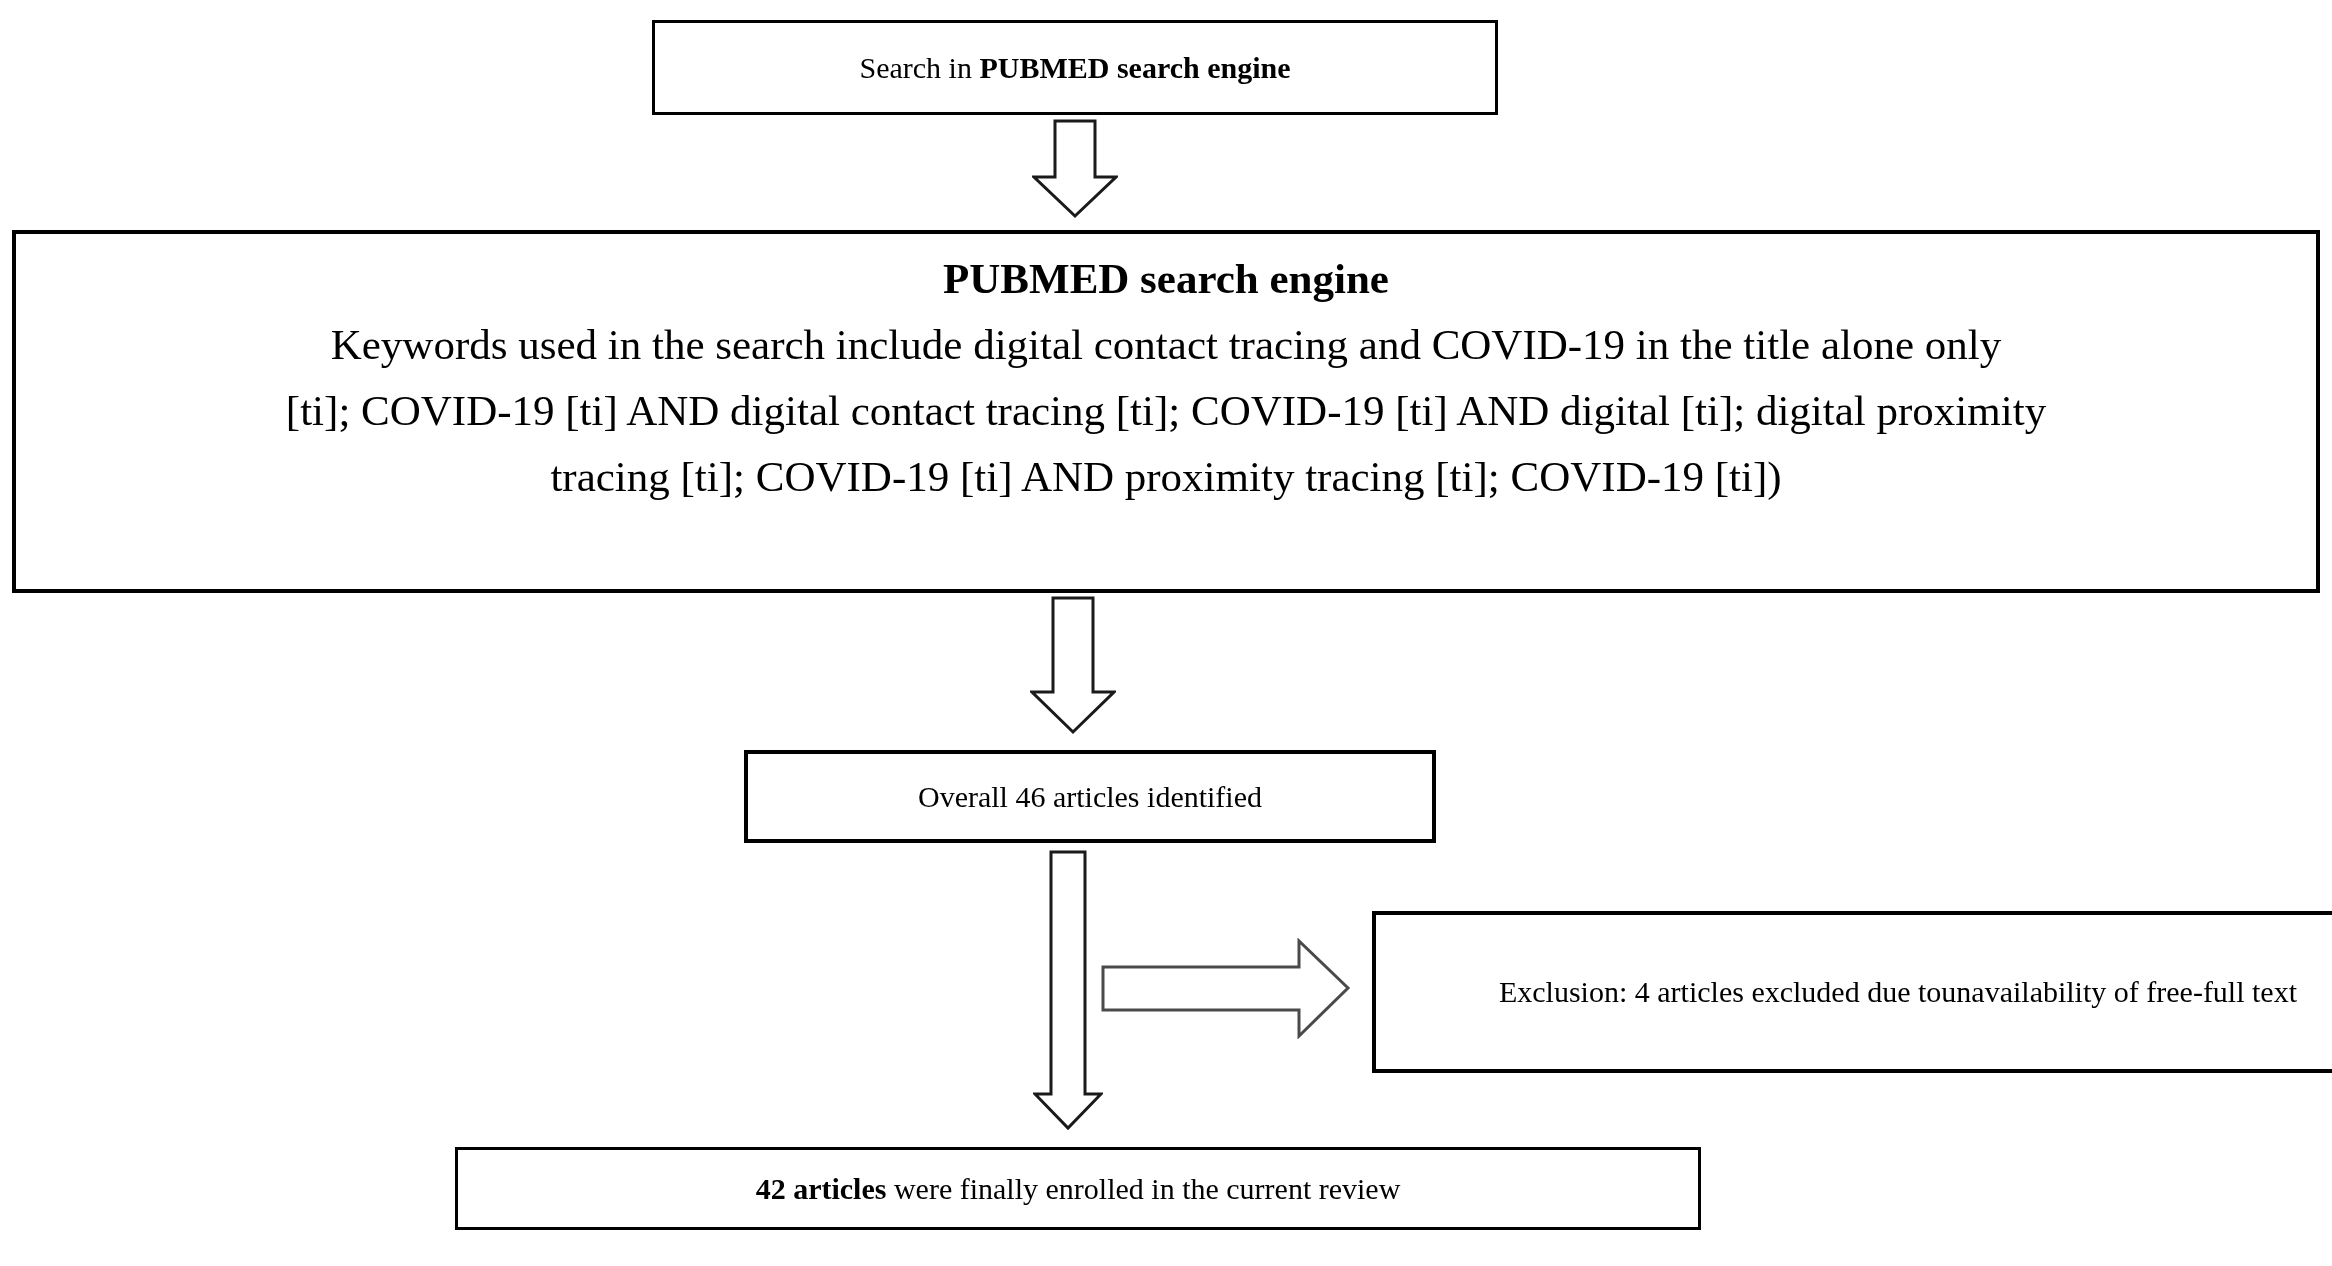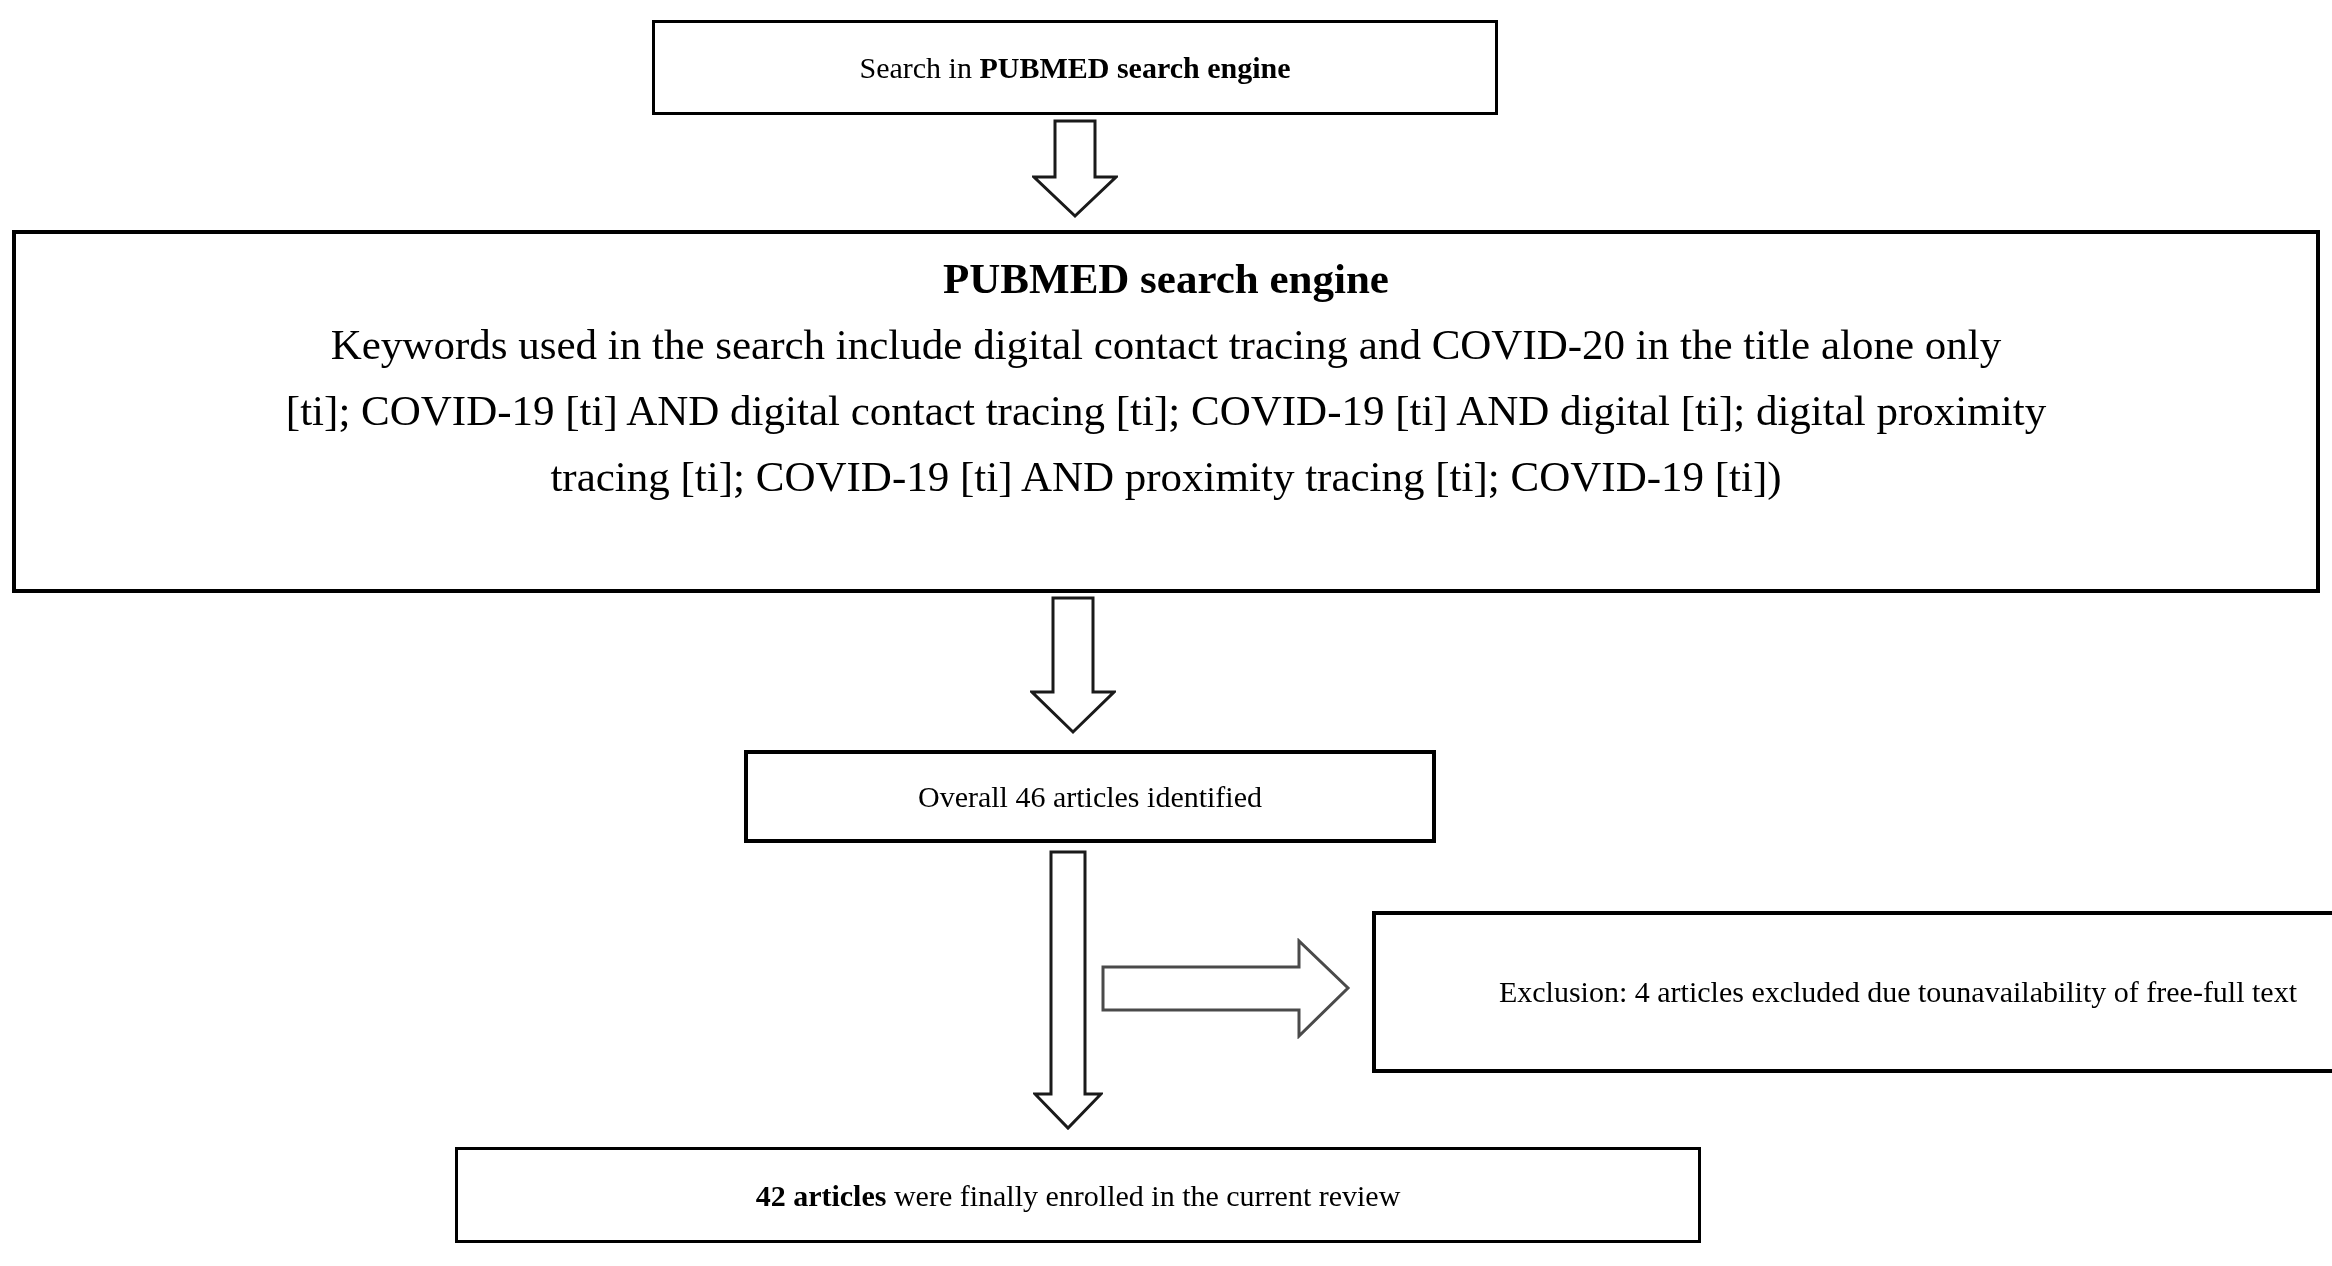--- a/index.html
+++ b/index.html
@@ -54,21 +54,21 @@
   }
   .box-exclusion {
     left: 1372px; top: 911px;
     width: 1052px; height: 162px;
     border-width: 4px;
     flex-direction: row;
   }
   .box-exclusion .line { line-height: 60px; white-space: nowrap; }
   .box-final {
     left: 455px; top: 1147px;
-    width: 1246px; height: 96px;
+    width: 1246px; height: 83px;
   }
   .arrow {
     position: absolute;
   }
   .arrow-1 { left: 1032px; top: 119px; }
   .arrow-2 { left: 1030px; top: 596px; }
   .arrow-3 { left: 1033px; top: 850px; }
   .arrow-right { left: 1101px; top: 938px; }
 </style>
 </head>
@@ -79,21 +79,21 @@
   <div class="box box-search">
     <span><span>Search in </span><span class="bold">PUBMED search engine</span></span>
   </div>
 
   <svg class="arrow arrow-1" width="86" height="100" viewBox="0 0 86 100">
     <polygon points="23,2 63,2 63,58 84,58 43,97 2,58 23,58" fill="#ffffff" stroke="#1a1a1a" stroke-width="3" stroke-linejoin="miter"></polygon>
   </svg>
 
   <div class="box box-pubmed">
     <div class="line bold">PUBMED search engine</div>
-    <div class="line">Keywords used in the search include digital contact tracing and COVID-20 in the title alone only</div>
+    <div class="line">Keywords used in the search include digital contact tracing and COVID-19 in the title alone only</div>
     <div class="line">[ti]; COVID-19 [ti] AND digital contact tracing [ti]; COVID-19 [ti] AND digital [ti]; digital proximity</div>
     <div class="line">tracing [ti]; COVID-19 [ti] AND proximity tracing [ti]; COVID-19 [ti])</div>
   </div>
 
   <svg class="arrow arrow-2" width="86" height="139" viewBox="0 0 86 139">
     <polygon points="23,2 63,2 63,96 84,96 43,136 2,96 23,96" fill="#ffffff" stroke="#1a1a1a" stroke-width="3" stroke-linejoin="miter"></polygon>
   </svg>
 
   <div class="box box-identified">
     <span>Overall 46 articles identified</span>

